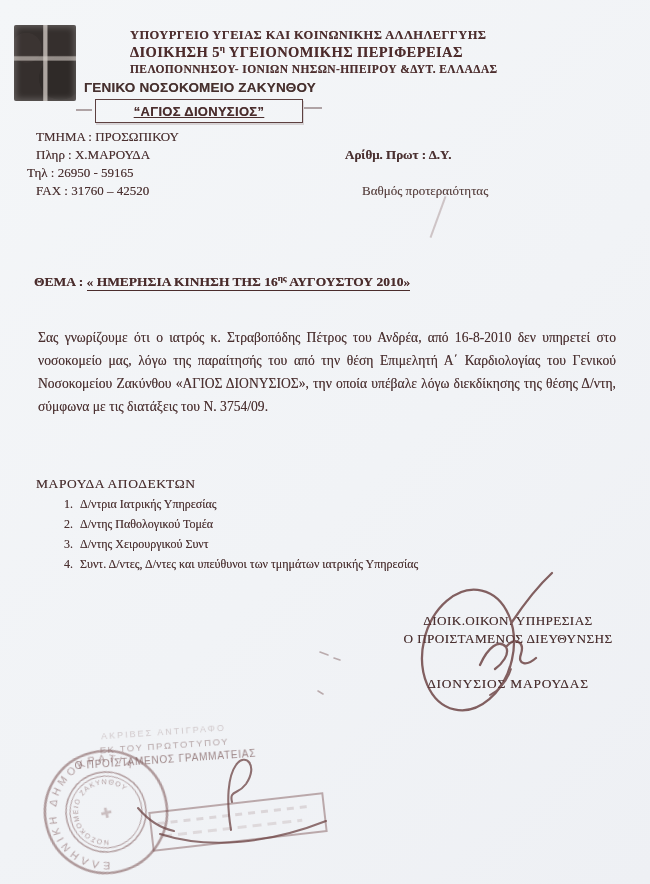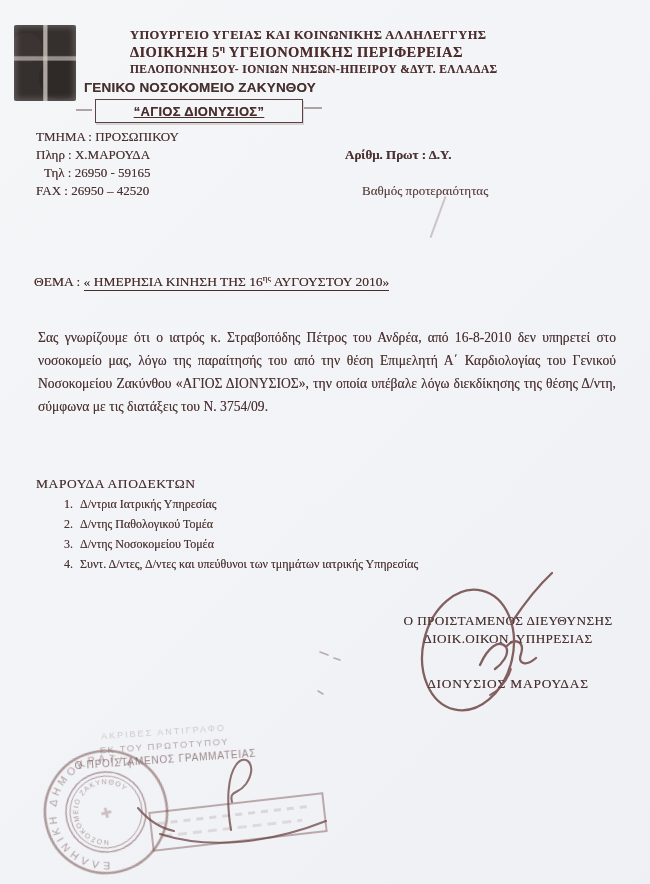--- a/index.html
+++ b/index.html
@@ -51,21 +51,21 @@
     text-decoration:underline;letter-spacing:.3px;
     text-shadow:0 0 .4px rgba(74,45,45,.6);
   }
   .box-tick{height:2px;background:rgba(93,64,64,.45);}
 
   
   .meta{font-size:13px;line-height:18px;white-space:nowrap;}
   .bold{font-weight:bold;}
 
   
-  .subject{left:34px;top:274px;font-size:13.5px;font-weight:normal;color:#4a2c2c;white-space:nowrap;text-shadow:0 0 .4px rgba(74,44,44,.6);}
+  .subject{left:34px;top:274px;font-size:13.5px;font-weight:bold;color:#4a2c2c;white-space:nowrap;text-shadow:0 0 .4px rgba(74,44,44,.6);}
   .subject .u{border-bottom:1.7px solid #4a2c2c;padding-bottom:1px;}
 
   
   .para{left:38px;width:578px;font-size:13.6px;line-height:23px;text-align:justify;}
   .recip-title{left:36px;top:476px;font-size:13.5px;letter-spacing:.6px;}
   ol.recip{
     left:42px;top:494px;margin:0;padding-left:34px;
     font-size:12px;line-height:20px;width:560px;
   }
   ol.recip li{padding-left:4px;}
@@ -116,42 +116,42 @@
   <div class="abs name-box">
     <span>“ΑΓΙΟΣ ΔΙΟΝΥΣΙΟΣ”</span>
   </div>
 
   <div class="abs hdr-line hdr-4 ink">ΓΕΝΙΚΟ ΝΟΣΟΚΟΜΕΙΟ ΖΑΚΥΝΘΟΥ</div>
   <div class="abs box-tick" style="left:76px;top:109px;width:16px;"></div>
   <div class="abs box-tick" style="left:304px;top:107px;width:18px;"></div>
 
   <div class="abs meta ink" style="left:36px;top:128px;">ΤΜΗΜΑ : ΠΡΟΣΩΠΙΚΟΥ</div>
   <div class="abs meta ink" style="left:36px;top:146px;">Πληρ :  Χ.ΜΑΡΟΥΔΑ</div>
-  <div class="abs meta ink" style="left:44px;top:164px;">Τηλ : 26950 - 59165</div>
-  <div class="abs meta ink" style="left:36px;top:182px;">FAX : 26950 – 42520</div>
+  <div class="abs meta ink" style="left:27px;top:164px;">Τηλ : 26950 - 59165</div>
+  <div class="abs meta ink" style="left:36px;top:182px;">FAX : 31760 – 42520</div>
 
   <div class="abs meta ink bold" style="left:345px;top:146px;">Αρίθμ. Πρωτ : Δ.Υ.</div>
   <div class="abs meta ink-soft" style="left:362px;top:182px;">Βαθμός προτεραιότητας</div>
   <div class="abs slash"></div>
 
   <div class="abs subject"><span>ΘΕΜΑ : </span><span class="u"><span>«  ΗΜΕΡΗΣΙΑ ΚΙΝΗΣΗ ΤΗΣ 16</span><span class="hdr-sup">ης</span><span> ΑΥΓΟΥΣΤΟΥ 2010»</span></span></div>
 
   <div class="abs para ink" style="top:326px;">Σας γνωρίζουμε ότι ο ιατρός  κ. Στραβοπόδης  Πέτρος  του Ανδρέα, από 16-8-2010 δεν υπηρετεί στο νοσοκομείο μας, λόγω  της παραίτησής  του  από την θέση Επιμελητή Α΄ Καρδιολογίας  του Γενικού Νοσοκομείου Ζακύνθου «ΑΓΙΟΣ ΔΙΟΝΥΣΙΟΣ», την οποία υπέβαλε λόγω διεκδίκησης  της  θέσης Δ/ντη, σύμφωνα με τις διατάξεις του Ν. 3754/09.</div>
 
   <div class="abs recip-title ink">ΜΑΡΟΥΔΑ ΑΠΟΔΕΚΤΩΝ</div>
   <ol class="abs recip ink">
     <li>Δ/ντρια  Ιατρικής Υπηρεσίας</li>
     <li>Δ/ντης Παθολογικού Τομέα</li>
-    <li>Δ/ντης Νοσοκομείου Τομέα</li>
+    <li>Δ/ντης Χειρουργικού Συντ</li>
     <li>Συντ. Δ/ντες, Δ/ντες  και υπεύθυνοι των τμημάτων  ιατρικής Υπηρεσίας</li>
   </ol>
 
   <div class="abs sig-block ink">
+    <div>ΔΙΟΙΚ.ΟΙΚΟΝ.  ΥΠΗΡΕΣΙΑΣ</div>
     <div>Ο ΠΡΟΙΣΤΑΜΕΝΟΣ   ΔΙΕΥΘΥΝΣΗΣ</div>
-    <div>ΔΙΟΙΚ.ΟΙΚΟΝ.  ΥΠΗΡΕΣΙΑΣ</div>
   </div>
   <div class="abs sig-name ink">ΔΙΟΝΥΣΙΟΣ  ΜΑΡΟΥΔΑΣ</div>
 
   <svg class="abs sig" style="left:300px;top:570px;" width="280" height="160" viewBox="0 0 280 160">
     <g fill="none" stroke="#6a4040" stroke-width="2.3" stroke-linecap="round" opacity="0.82">
       <ellipse cx="168" cy="80" rx="45" ry="61" transform="rotate(13 168 80)"></ellipse>
       <path d="M 212 52 C 224 34 238 16 252 3"></path>
       <path d="M 180 95 C 188 77 199 69 206 77 C 210 84 202 94 195 99 M 206 77 C 214 67 225 71 221 84 C 217 95 227 96 236 88"></path>
       <path d="M 211 99 C 207 112 199 120 190 125" stroke-width="1.8"></path>
     </g>

